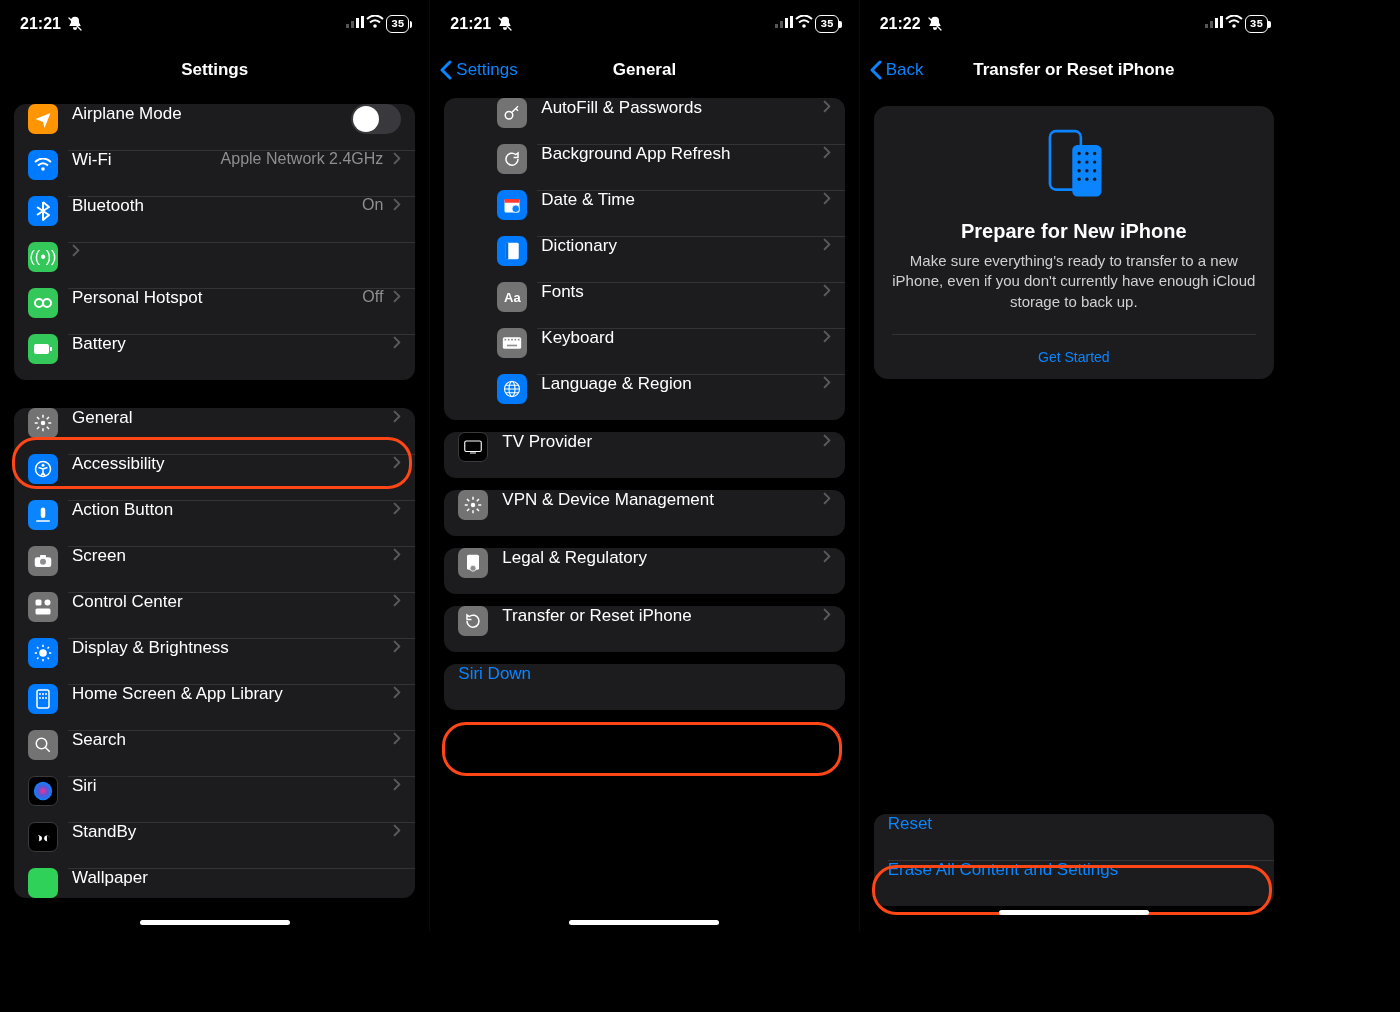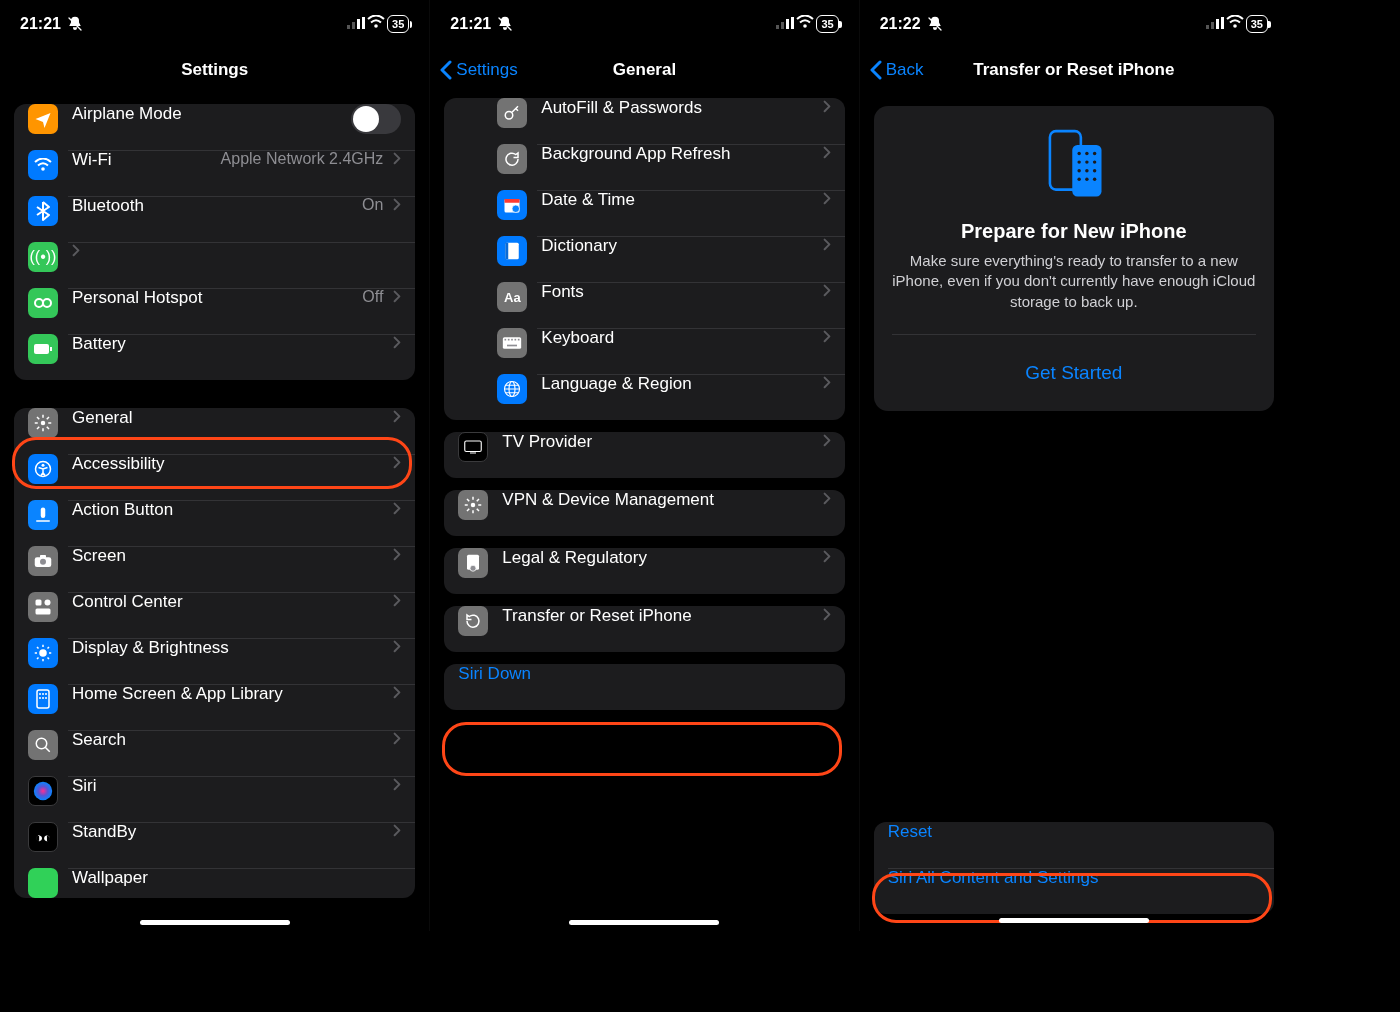--- a/index.html
+++ b/index.html
@@ -39,21 +39,21 @@
   .status-bar {
     height: 48px;
     display: flex;
     align-items: center;
     padding: 0 20px;
     justify-content: space-between;
     font-weight: 600;
     font-size: 16px;
   }
   .sb-left { display:flex; align-items:center; gap:6px; }
-  .sb-right { display:flex; align-items:center; gap:2px; }
+  .sb-right { display:flex; align-items:center; gap:2px;font-family:Liberation Mono, monospace; }
   .battery-pill {
     display:inline-flex; align-items:center;
     border:1.5px solid #fff; border-radius:6px;
     padding:0 4px; height:18px; font-size:11px; font-weight:700;
     position:relative;
   }
   .battery-pill::after{
     content:""; position:absolute; right:-4px; top:5px; width:2.5px; height:7px;
     background:#fff; border-radius:0 2px 2px 0;
   }
@@ -131,21 +131,21 @@
   .card {
     margin:14px; background:var(--panel); border-radius:14px;
     padding: 20px 18px 0 18px;
     text-align:center;
   }
   .card h2{ font-size:20px; font-weight:600; margin:14px 0 8px 0;}
   .card p{ font-size:15px; color:#d0d0d4; margin:0; line-height:1.35;}
   .card .cta{
     margin-top:22px;
     border-top:1px solid var(--divider);
-    padding:27px 0; color:var(--blue); font-size:19px;
+    padding:14px 0; color:var(--blue); font-size:14px;
   }
   .devices-svg{ width:86px; height:80px; margin:0 auto;}
   .home-indicator{
     position:absolute; bottom:6px; left:50%; transform:translateX(-50%);
     width:150px; height:5px; border-radius:3px; background:#fff;
   }
   .bell-slash{ width:16px; height:16px;}
   .bell-slash path{ fill:#fff;}
   
   .ic-orange{background:#ff9500;} .ic-blue{background:#007aff;} .ic-blue2{background:#0a84ff;}
@@ -659,27 +659,27 @@
               <circle cx="65" cy="62" r="2"></circle>
               <circle cx="74" cy="62" r="2"></circle>
           </g>
         </svg>
       </div>
       <h2>Prepare for New iPhone</h2>
       <p>Make sure everything's ready to transfer to a new iPhone, even if you don't currently have enough iCloud storage to back up.</p>
       <div class="cta">Get Started</div>
     </div>
 
-    <div style="position:absolute; left:0; right:0; bottom:2px;">
+    <div style="position:absolute; left:0; right:0; bottom:10px;">
       <div class="group" style="margin-bottom:8px;">
         <div class="row no-icon blue-option">
           <div class="label">Reset</div>
         </div>
         <div class="row no-icon blue-option">
-          <div class="label">Siri All Content and Settings</div>
+          <div class="label">Erase All Content and Settings</div>
         </div>
       </div>
       <div class="highlight-ring" style="left:12px; bottom:6px; width:400px; height:50px;"></div>
       <div class="home-indicator" style="position:relative; margin:10px auto 0; left:0; transform:none;"></div>
     </div>
   </div>
 
 </div>
 
 </body></html>

